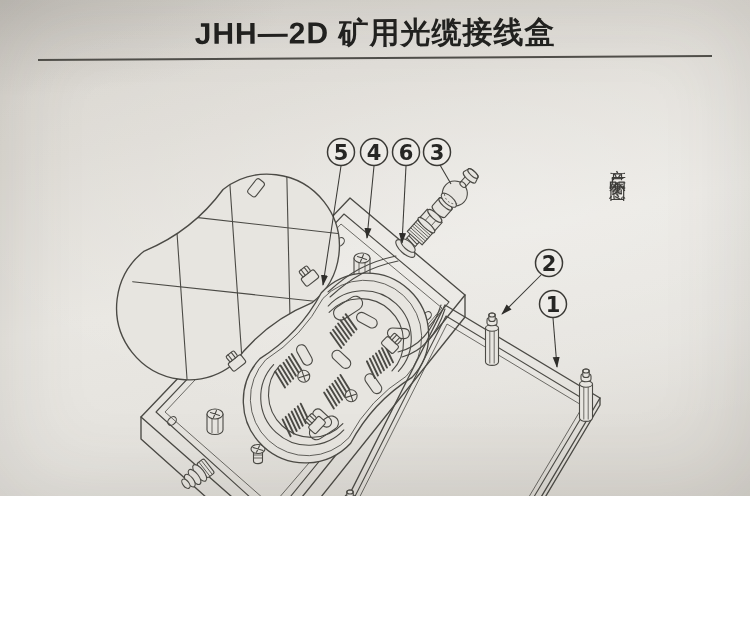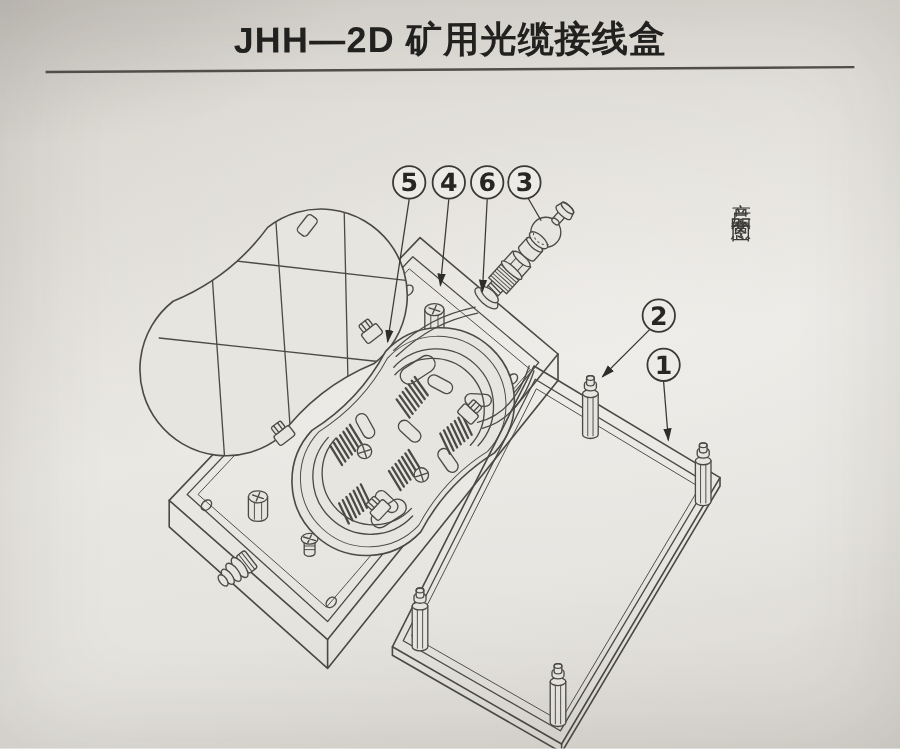--- a/index.html
+++ b/index.html
@@ -1,21 +1,21 @@
 <!DOCTYPE html>
 <html style="--paper: #e7e5e0; --line: #4b4a45; --ink: #21211f;"><head>
 <meta charset="utf-8">
 <style>
   :root{
     --paper:#e7e5e0; --line:#4b4a45; --ink:#21211f;
   }
   html,body{margin:0;padding:0;}
   body{width:750px;height:624px;overflow:hidden;font-family:"Liberation Sans",sans-serif;}
   .photo{
-    position:relative;width:750px;height:624px;overflow:hidden;
+    position:relative;width:750px;height:496px;overflow:hidden;
     background:
       radial-gradient(55% 28% at 0% 0%, rgba(95,90,84,.16), rgba(95,90,84,0) 70%),
       radial-gradient(120% 80% at 66% 40%, rgba(255,255,255,.28), rgba(255,255,255,0) 62%),
       linear-gradient(168deg,#d7d4ce 0%,#dedbd5 26%,#e9e7e2 52%,#e5e3de 74%,#d8d5cf 100%);
   }
   .photo::after{
     content:"";position:absolute;inset:0;pointer-events:none;
     box-shadow:inset 0 0 90px rgba(70,66,60,.14);
   }
   .title{

